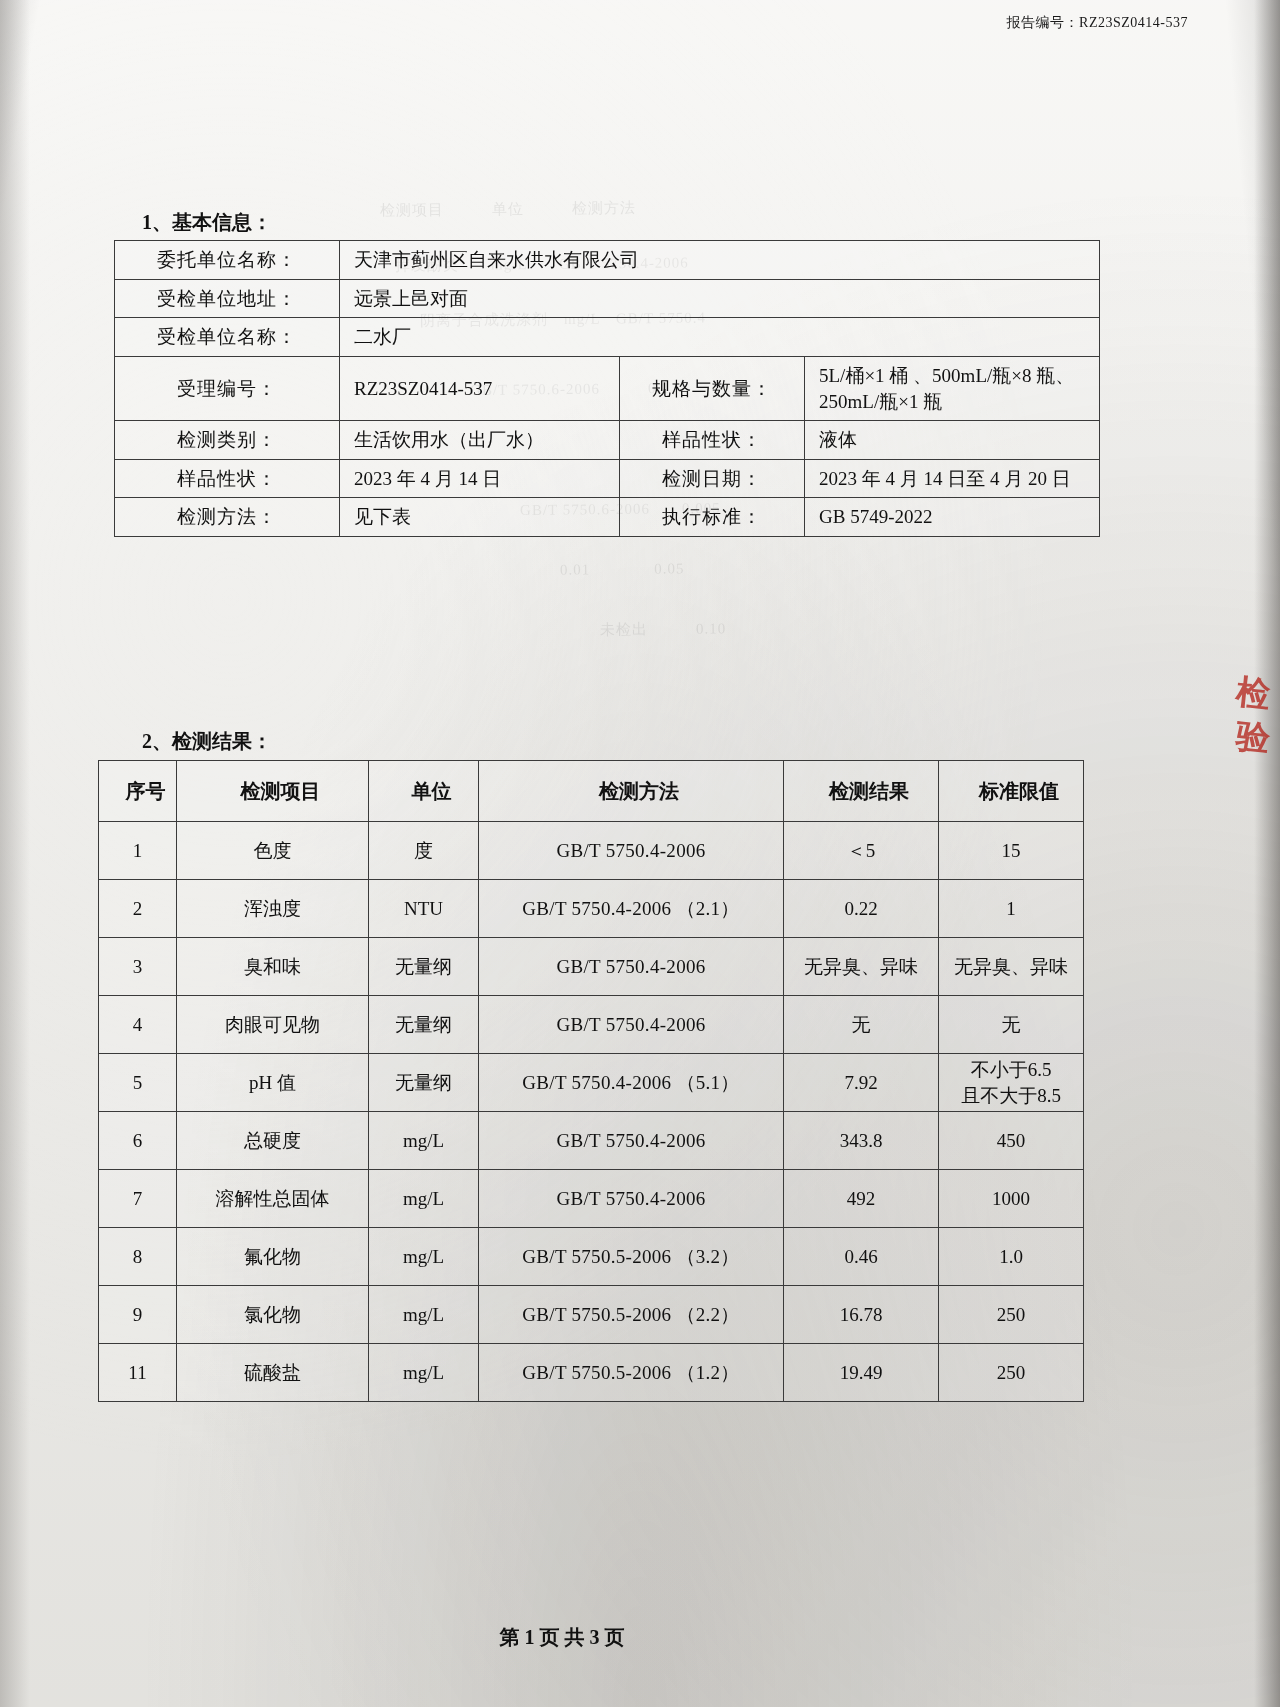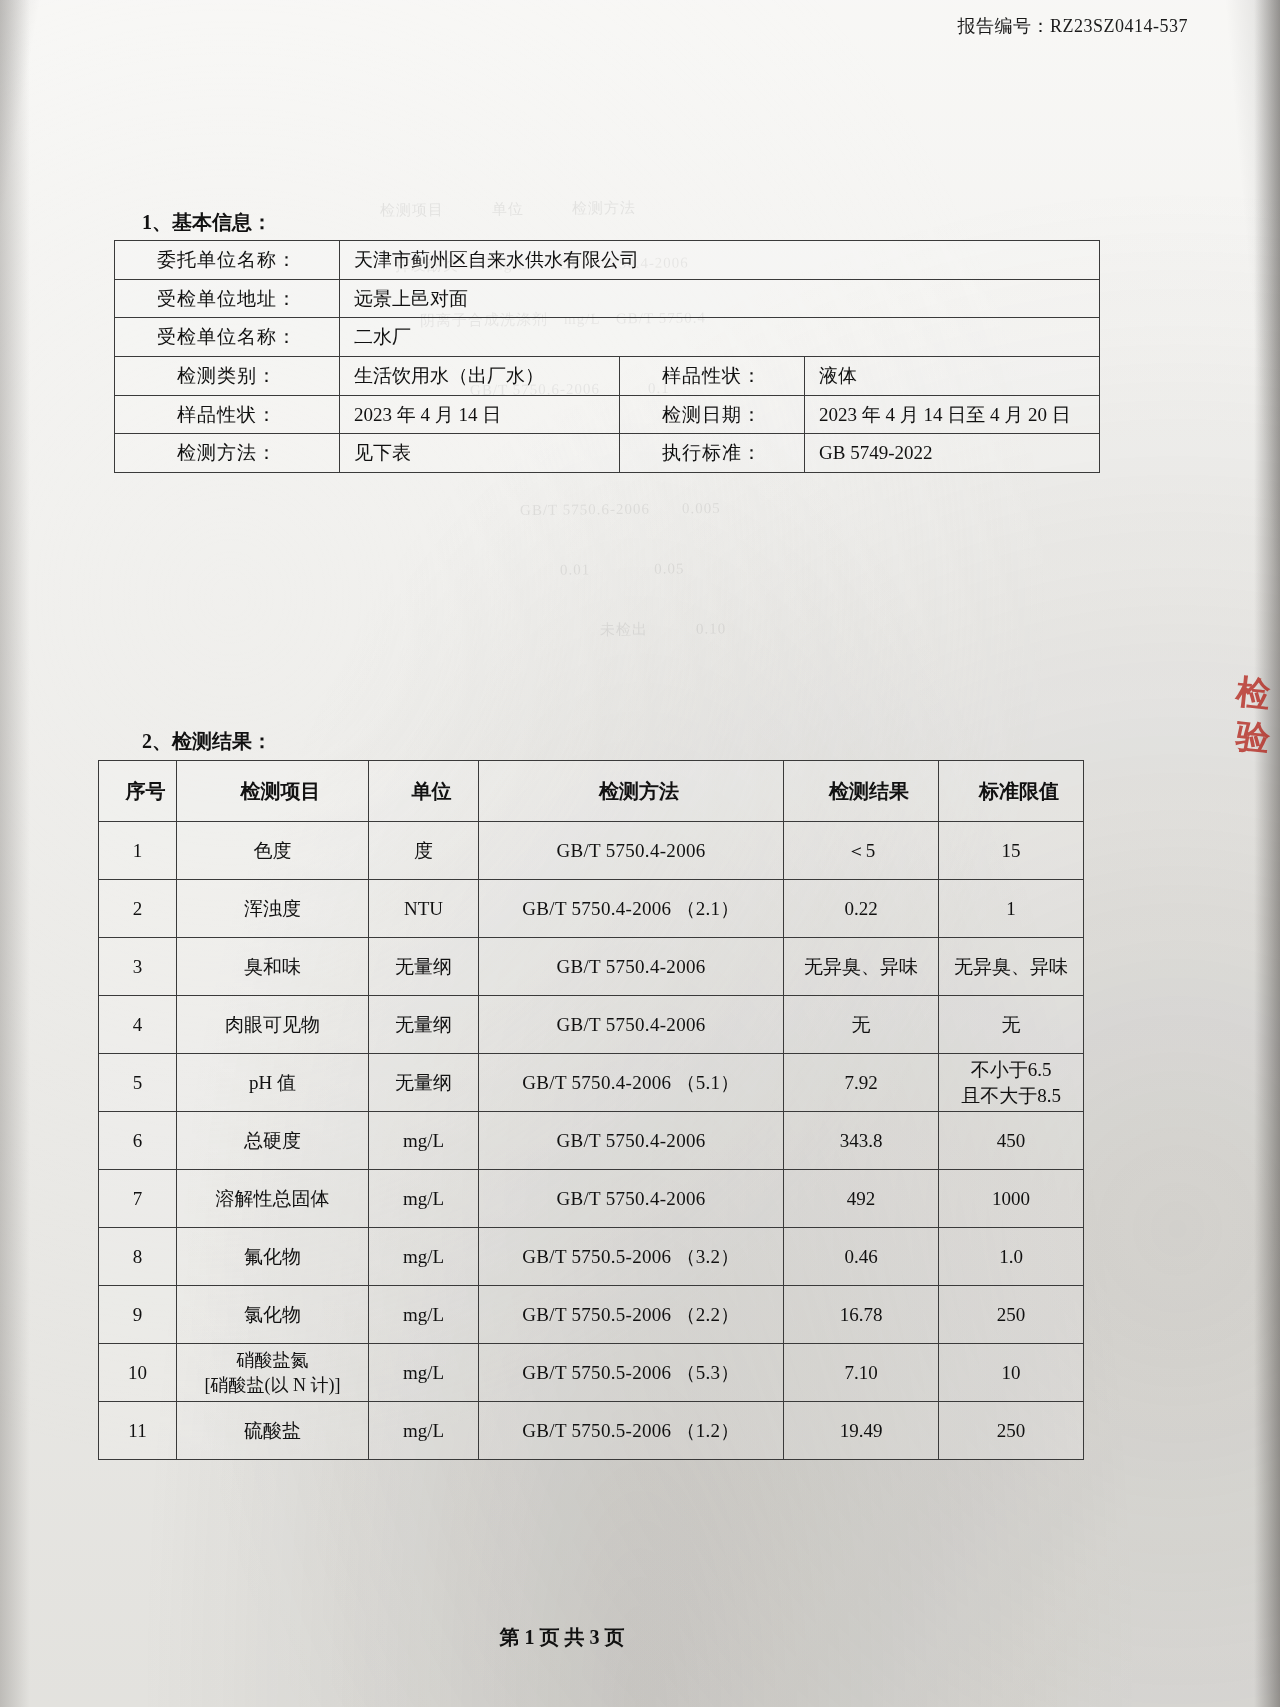--- a/index.html
+++ b/index.html
@@ -38,21 +38,21 @@
     opacity: 0.085;
     color: #2a2a2a;
     font-size: 15px;
     letter-spacing: 1px;
     transform: rotate(-0.6deg);
   }
   .report-no {
     position: absolute;
     top: 14px;
     right: 92px;
-    font-size: 18px;
+    font-size: 14px;
     color: #1a1a1a;
     letter-spacing: .5px;
     font-family: "Liberation Serif", serif;
   }
   .title-main {
     position: absolute;
     top: 82px;
     left: 0;
     width: 1280px;
     text-align: center;
@@ -210,20 +210,27 @@
         <td class="lbl">委托单位名称：</td>
         <td class="val" colspan="3">天津市蓟州区自来水供水有限公司</td>
       </tr>
       <tr>
         <td class="lbl">受检单位地址：</td>
         <td class="val" colspan="3">远景上邑对面</td>
       </tr>
       <tr>
         <td class="lbl">受检单位名称：</td>
         <td class="val" colspan="3">二水厂</td>
+      </tr>
+      <tr>
+        <td class="lbl">受理编号：</td>
+        <td class="val">RZ23SZ0414-537</td>
+        <td class="lbl">规格与数量：</td>
+        <td class="val nowrap-two">5L/桶×1 桶 、500mL/瓶×8 瓶、
+250mL/瓶×1 瓶</td>
       </tr>
       <tr>
         <td class="lbl">检测类别：</td>
         <td class="val">生活饮用水（出厂水）</td>
         <td class="lbl">样品性状：</td>
         <td class="val">液体</td>
       </tr>
       <tr>
         <td class="lbl">样品性状：</td>
         <td class="val">2023 年 4 月 14 日</td>
@@ -327,29 +334,20 @@
       </tr>
       <tr>
         <td>9</td>
         <td>氯化物</td>
         <td>mg/L</td>
         <td class="method">GB/T 5750.5-2006 （2.2）</td>
         <td>16.78</td>
         <td>250</td>
       </tr>
       <tr>
-        <td>10</td>
-        <td class="two-line" style="font-size:18px;">硝酸盐氮
-[硝酸盐(以 N 计)]</td>
-        <td>mg/L</td>
-        <td class="method">GB/T 5750.5-2006 （5.3）</td>
-        <td>7.10</td>
-        <td>10</td>
-      </tr>
-      <tr>
         <td>11</td>
         <td>硫酸盐</td>
         <td>mg/L</td>
         <td class="method">GB/T 5750.5-2006 （1.2）</td>
         <td>19.49</td>
         <td>250</td>
       </tr>
     </tbody>
   </table>
 

